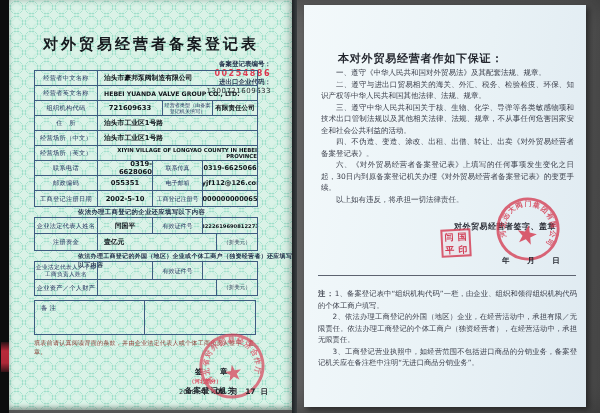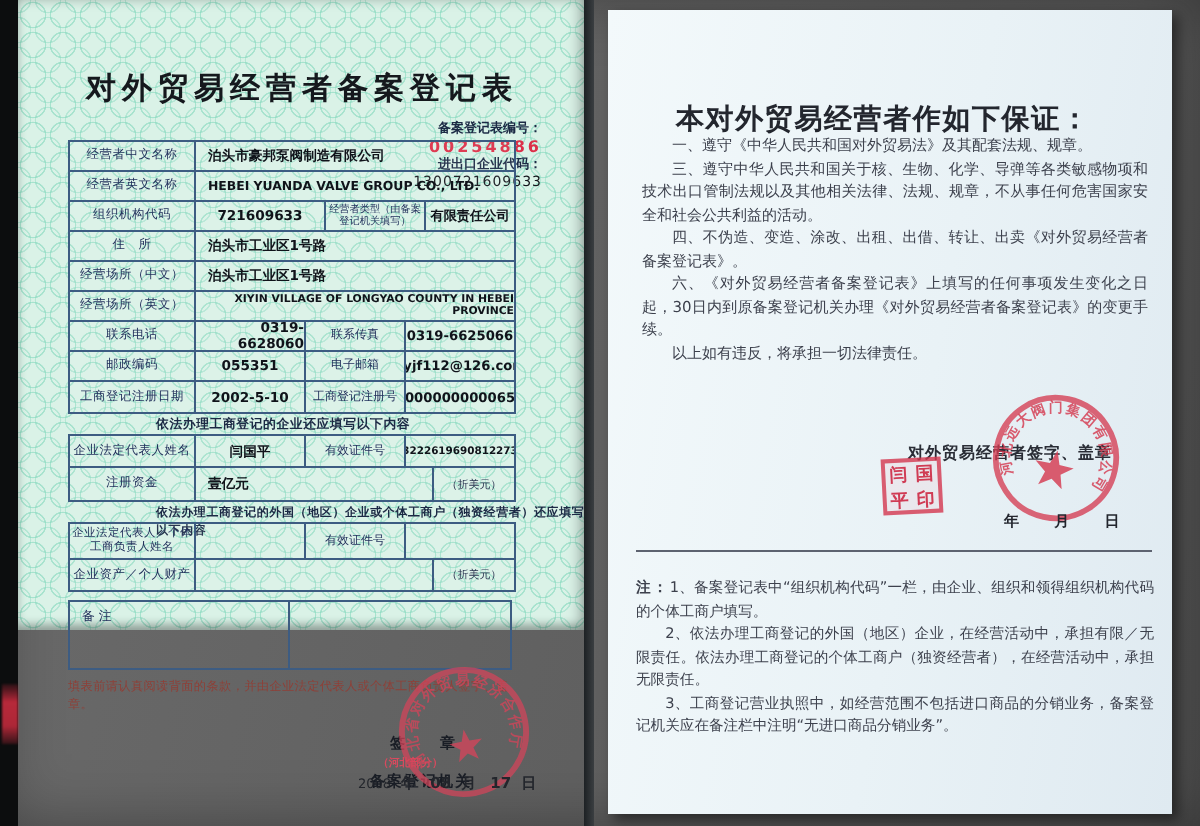--- a/index.html
+++ b/index.html
@@ -4,21 +4,21 @@
 <style>
   html,body{margin:0;padding:0;background:#444;}
   .stage{position:relative;width:600px;height:413px;overflow:hidden;
          background:linear-gradient(105deg,#6b6b6b,#606060 55%,#525252);
          font-family:"DejaVu Sans",sans-serif;box-shadow:inset 0 0 30px rgba(0,0,0,.35);}
   .black-strip{position:absolute;left:0;top:0;width:9px;height:413px;background:#0c0d0e;}
   .red-streak{position:absolute;left:1px;top:342px;width:8px;height:30px;
               background:linear-gradient(180deg,rgba(214,46,66,.15),rgba(214,46,66,.85) 30%,rgba(214,46,66,.8) 70%,rgba(214,46,66,.2));
               filter:blur(.6px);}
   
-  .page-left{position:absolute;left:9px;top:0;width:284px;height:315px;
+  .page-left{position:absolute;left:9px;top:0;width:284px;height:410px;
     background-color:#daf2e7;
     background-image:
       radial-gradient(circle, rgba(255,255,255,0) 55%, rgba(124,214,185,.55) 57%, rgba(124,214,185,.55) 62%, rgba(255,255,255,0) 64%),
       radial-gradient(circle, rgba(255,255,255,0) 55%, rgba(124,214,185,.4) 57%, rgba(124,214,185,.4) 62%, rgba(255,255,255,0) 64%);
     background-size:15px 15px,15px 15px;background-position:0 0,7.5px 7.5px;
     box-shadow:inset -4px 0 6px rgba(0,0,0,.22), inset 0 -3px 4px rgba(0,0,0,.25);}
   .spine{position:absolute;left:292px;top:0;width:5px;height:413px;background:linear-gradient(90deg,#1d2124,#3a3e41);}
   .lp-title{position:absolute;top:35px;left:0;width:100%;text-align:center;
             font-size:15px;font-weight:bold;letter-spacing:3px;color:#15181d;}
   .lp-idline{position:absolute;top:60px;left:25px;width:237px;display:flex;align-items:flex-end;
@@ -55,21 +55,21 @@
   .lp-sign{position:absolute;top:367px;left:186px;font-size:7.5px;font-weight:bold;color:#191d25;letter-spacing:5px;}
   .lp-stampsub{position:absolute;top:378px;left:180px;font-size:5.4px;color:#d94a5e;font-weight:bold;}
   .lp-stamp{position:absolute;top:333px;left:190px;width:66px;height:66px;transform:rotate(-10deg);opacity:.88;}
   .lp-date{position:absolute;top:387px;left:170px;font-size:6.5px;color:#23262c;}
   .lp-date b{font-size:7.5px;}
   .lp-date span{margin-right:5px;}
   
   .page-right{position:absolute;left:304px;top:5px;width:282px;height:402px;
     background:linear-gradient(100deg,#f3f9fb,#e9f2f6 55%,#dfeaf1);
     box-shadow:3px 3px 6px rgba(0,0,0,.5);}
-  .rp-head{position:absolute;top:46px;left:34px;font-size:14px;font-weight:bold;color:#23262e;letter-spacing:.8px;}
+  .rp-head{position:absolute;top:46px;left:34px;font-size:11px;font-weight:bold;color:#23262e;letter-spacing:.8px;}
   .rp-body{position:absolute;top:62px;left:17px;width:253px;font-size:7.5px;line-height:11.5px;
            color:#3d414d;text-align:justify;}
   .rp-body p{margin:0;text-indent:2em;}
   .rp-sign{position:absolute;top:216px;left:150px;font-size:8px;font-weight:bold;color:#2a2d36;letter-spacing:.5px;}
   .rp-square-stamp{position:absolute;top:224px;left:137px;width:30px;height:28px;
     border:2px solid rgba(211,56,80,.8);box-sizing:border-box;display:grid;
     grid-template-columns:1fr 1fr;transform:rotate(-3deg);background:rgba(255,120,140,.08);}
   .rp-square-stamp span{display:flex;align-items:center;justify-content:center;
     color:rgba(205,40,66,.9);font-size:9px;font-weight:bold;}
   .rp-round-stamp{position:absolute;top:192px;left:192px;width:64px;height:64px;transform:rotate(12deg);opacity:.9;}
@@ -206,20 +206,21 @@
     </div>
   </div>
 
   <div class="spine"></div>
 
   <div class="page-right">
     <div class="rp-head">本对外贸易经营者作如下保证：</div>
 
     <div class="rp-body">
       <p>一、遵守《中华人民共和国对外贸易法》及其配套法规、规章。</p>
+      <p>二、遵守与进出口贸易相关的海关、外汇、税务、检验检疫、环保、知识产权等中华人民共和国其他法律、法规、规章。</p>
       <p>三、遵守中华人民共和国关于核、生物、化学、导弹等各类敏感物项和技术出口管制法规以及其他相关法律、法规、规章，不从事任何危害国家安全和社会公共利益的活动。</p>
       <p>四、不伪造、变造、涂改、出租、出借、转让、出卖《对外贸易经营者备案登记表》。</p>
       <p>六、《对外贸易经营者备案登记表》上填写的任何事项发生变化之日起，30日内到原备案登记机关办理《对外贸易经营者备案登记表》的变更手续。</p>
       <p>以上如有违反，将承担一切法律责任。</p>
     </div>
 
     <div class="rp-sign">对外贸易经营者签字、盖章</div>
 
     <div class="rp-square-stamp">
       <span>闫</span>

